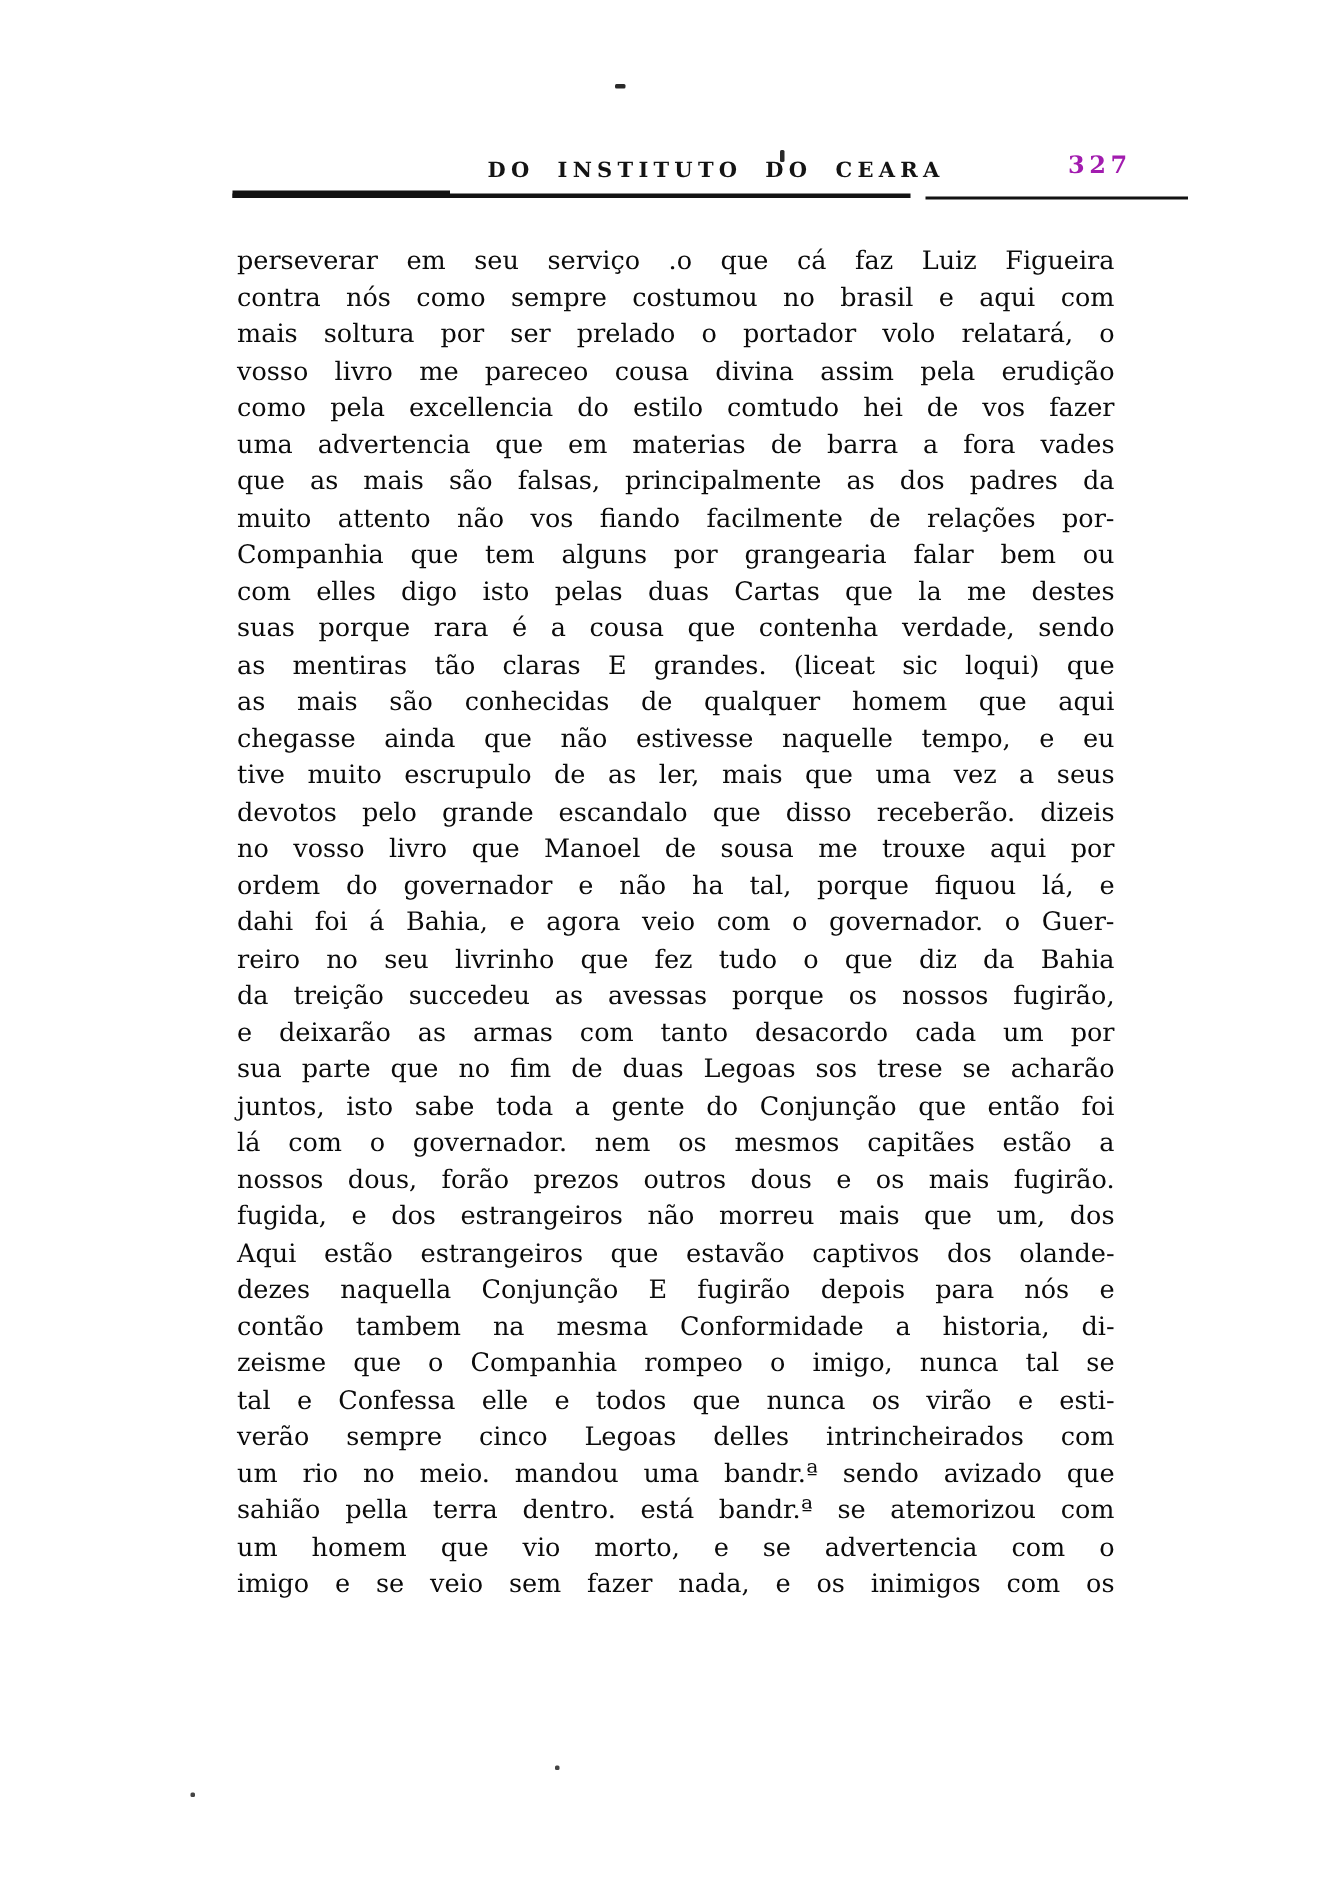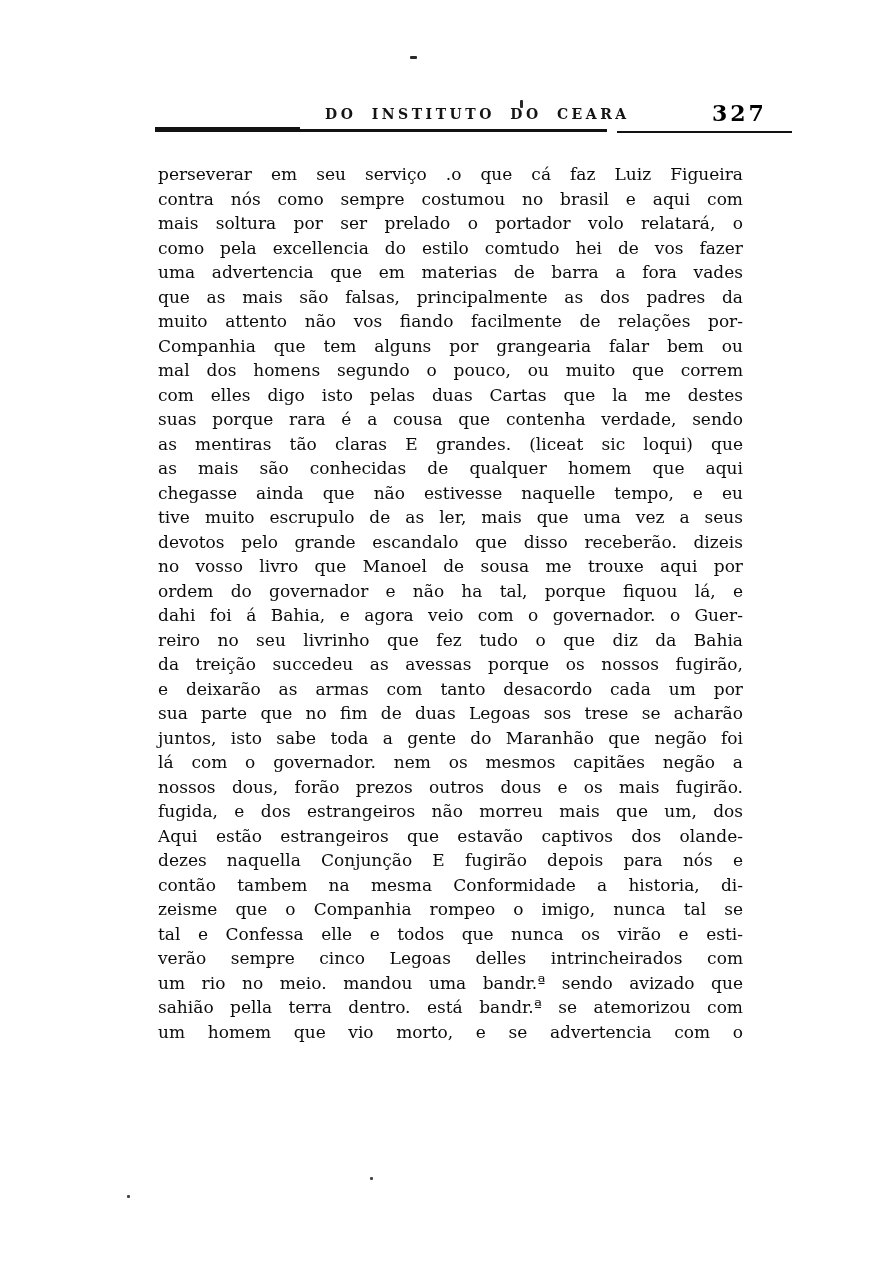--- a/index.html
+++ b/index.html
@@ -24,24 +24,24 @@
     font-weight: bold;
     letter-spacing: 3.5px;
     word-spacing: 7px;
     color: #141414;
     white-space: nowrap;
   }
   .page-number {
     position: absolute;
     left: 712px;
     top: 100px;
-    font-size: 22px;
+    font-size: 16px;
     font-weight: bold;
     letter-spacing: 3px;
-    color: #000000;
+    color: #a21caf;
   }
   .rule {
     position: absolute;
     background: #121212;
   }
   .rule-thick   { left: 155px; top: 127px; width: 145px; height: 5px; }
   .rule-left    { left: 155px; top: 129px; width: 452px; height: 3px; }
   .rule-right   { left: 617px; top: 131px; width: 175px; height: 2px; }
   .textblock {
     position: absolute;
@@ -78,53 +78,54 @@
   <span class="page-number">327</span>
 
   <div class="rule rule-thick"></div>
   <div class="rule rule-left"></div>
   <div class="rule rule-right"></div>
 
   <div class="textblock">
       <div class="line">perseverar em seu serviço .o que cá faz Luiz Figueira</div>
       <div class="line">contra nós como sempre costumou no brasil e aqui com</div>
       <div class="line">mais soltura por ser prelado o portador volo relatará, o</div>
+      <div class="line">vosso livro me pareceo cousa divina assim pela erudição</div>
       <div class="line">como pela excellencia do estilo comtudo hei de vos fazer</div>
       <div class="line">uma advertencia que em materias de barra a fora vades</div>
       <div class="line">que as mais são falsas, principalmente as dos padres da</div>
       <div class="line">muito attento não vos fiando facilmente de relações por-</div>
       <div class="line">Companhia que tem alguns por grangearia falar bem ou</div>
-      <div class="line">mal dos homens segundo o pouco, ou muito que correm</div>
       <div class="line">com elles digo isto pelas duas Cartas que la me destes</div>
       <div class="line">suas porque rara é a cousa que contenha verdade, sendo</div>
       <div class="line">as mentiras tão claras E grandes. (liceat sic loqui) que</div>
       <div class="line">as mais são conhecidas de qualquer homem que aqui</div>
       <div class="line">chegasse ainda que não estivesse naquelle tempo, e eu</div>
       <div class="line">tive muito escrupulo de as ler, mais que uma vez a seus</div>
       <div class="line">devotos pelo grande escandalo que disso receberão. dizeis</div>
       <div class="line">no vosso livro que Manoel de sousa me trouxe aqui por</div>
       <div class="line">ordem do governador e não ha tal, porque fiquou lá, e</div>
       <div class="line">dahi foi á Bahia, e agora veio com o governador. o Guer-</div>
       <div class="line">reiro no seu livrinho que fez tudo o que diz da Bahia</div>
       <div class="line">da treição succedeu as avessas porque os nossos fugirão,</div>
       <div class="line">e deixarão as armas com tanto desacordo cada um por</div>
       <div class="line">sua parte que no fim de duas Legoas sos trese se acharão</div>
-      <div class="line">juntos, isto sabe toda a gente do Maranhão que negão foi</div>
-      <div class="line">lá com o governador. nem os mesmos capitães negão a</div>
+      <div class="line">juntos, isto sabe toda a gente do Conjunção que então foi</div>
+      <div class="line">lá com o governador. nem os mesmos capitães estão a</div>
       <div class="line">nossos dous, forão prezos outros dous e os mais fugirão.</div>
       <div class="line">fugida, e dos estrangeiros não morreu mais que um, dos</div>
       <div class="line">Aqui estão estrangeiros que estavão captivos dos olande-</div>
       <div class="line">dezes naquella Conjunção E fugirão depois para nós e</div>
       <div class="line">contão tambem na mesma Conformidade a historia, di-</div>
       <div class="line">zeisme que o Companhia rompeo o imigo, nunca tal se</div>
       <div class="line">tal e Confessa elle e todos que nunca os virão e esti-</div>
       <div class="line">verão sempre cinco Legoas delles intrincheirados com</div>
       <div class="line">um rio no meio. mandou uma bandr.ª sendo avizado que</div>
       <div class="line">sahião pella terra dentro. está bandr.ª se atemorizou com</div>
       <div class="line">um homem que vio morto, e se advertencia com o</div>
+      <div class="line">imigo e se veio sem fazer nada, e os inimigos com os</div>
     </div>
 
   <div class="speck speck-1"></div>
   <div class="speck speck-2"></div>
   <div class="speck speck-3"></div>
   <div class="speck speck-4"></div>
 
 </div>
 
 </body></html>

